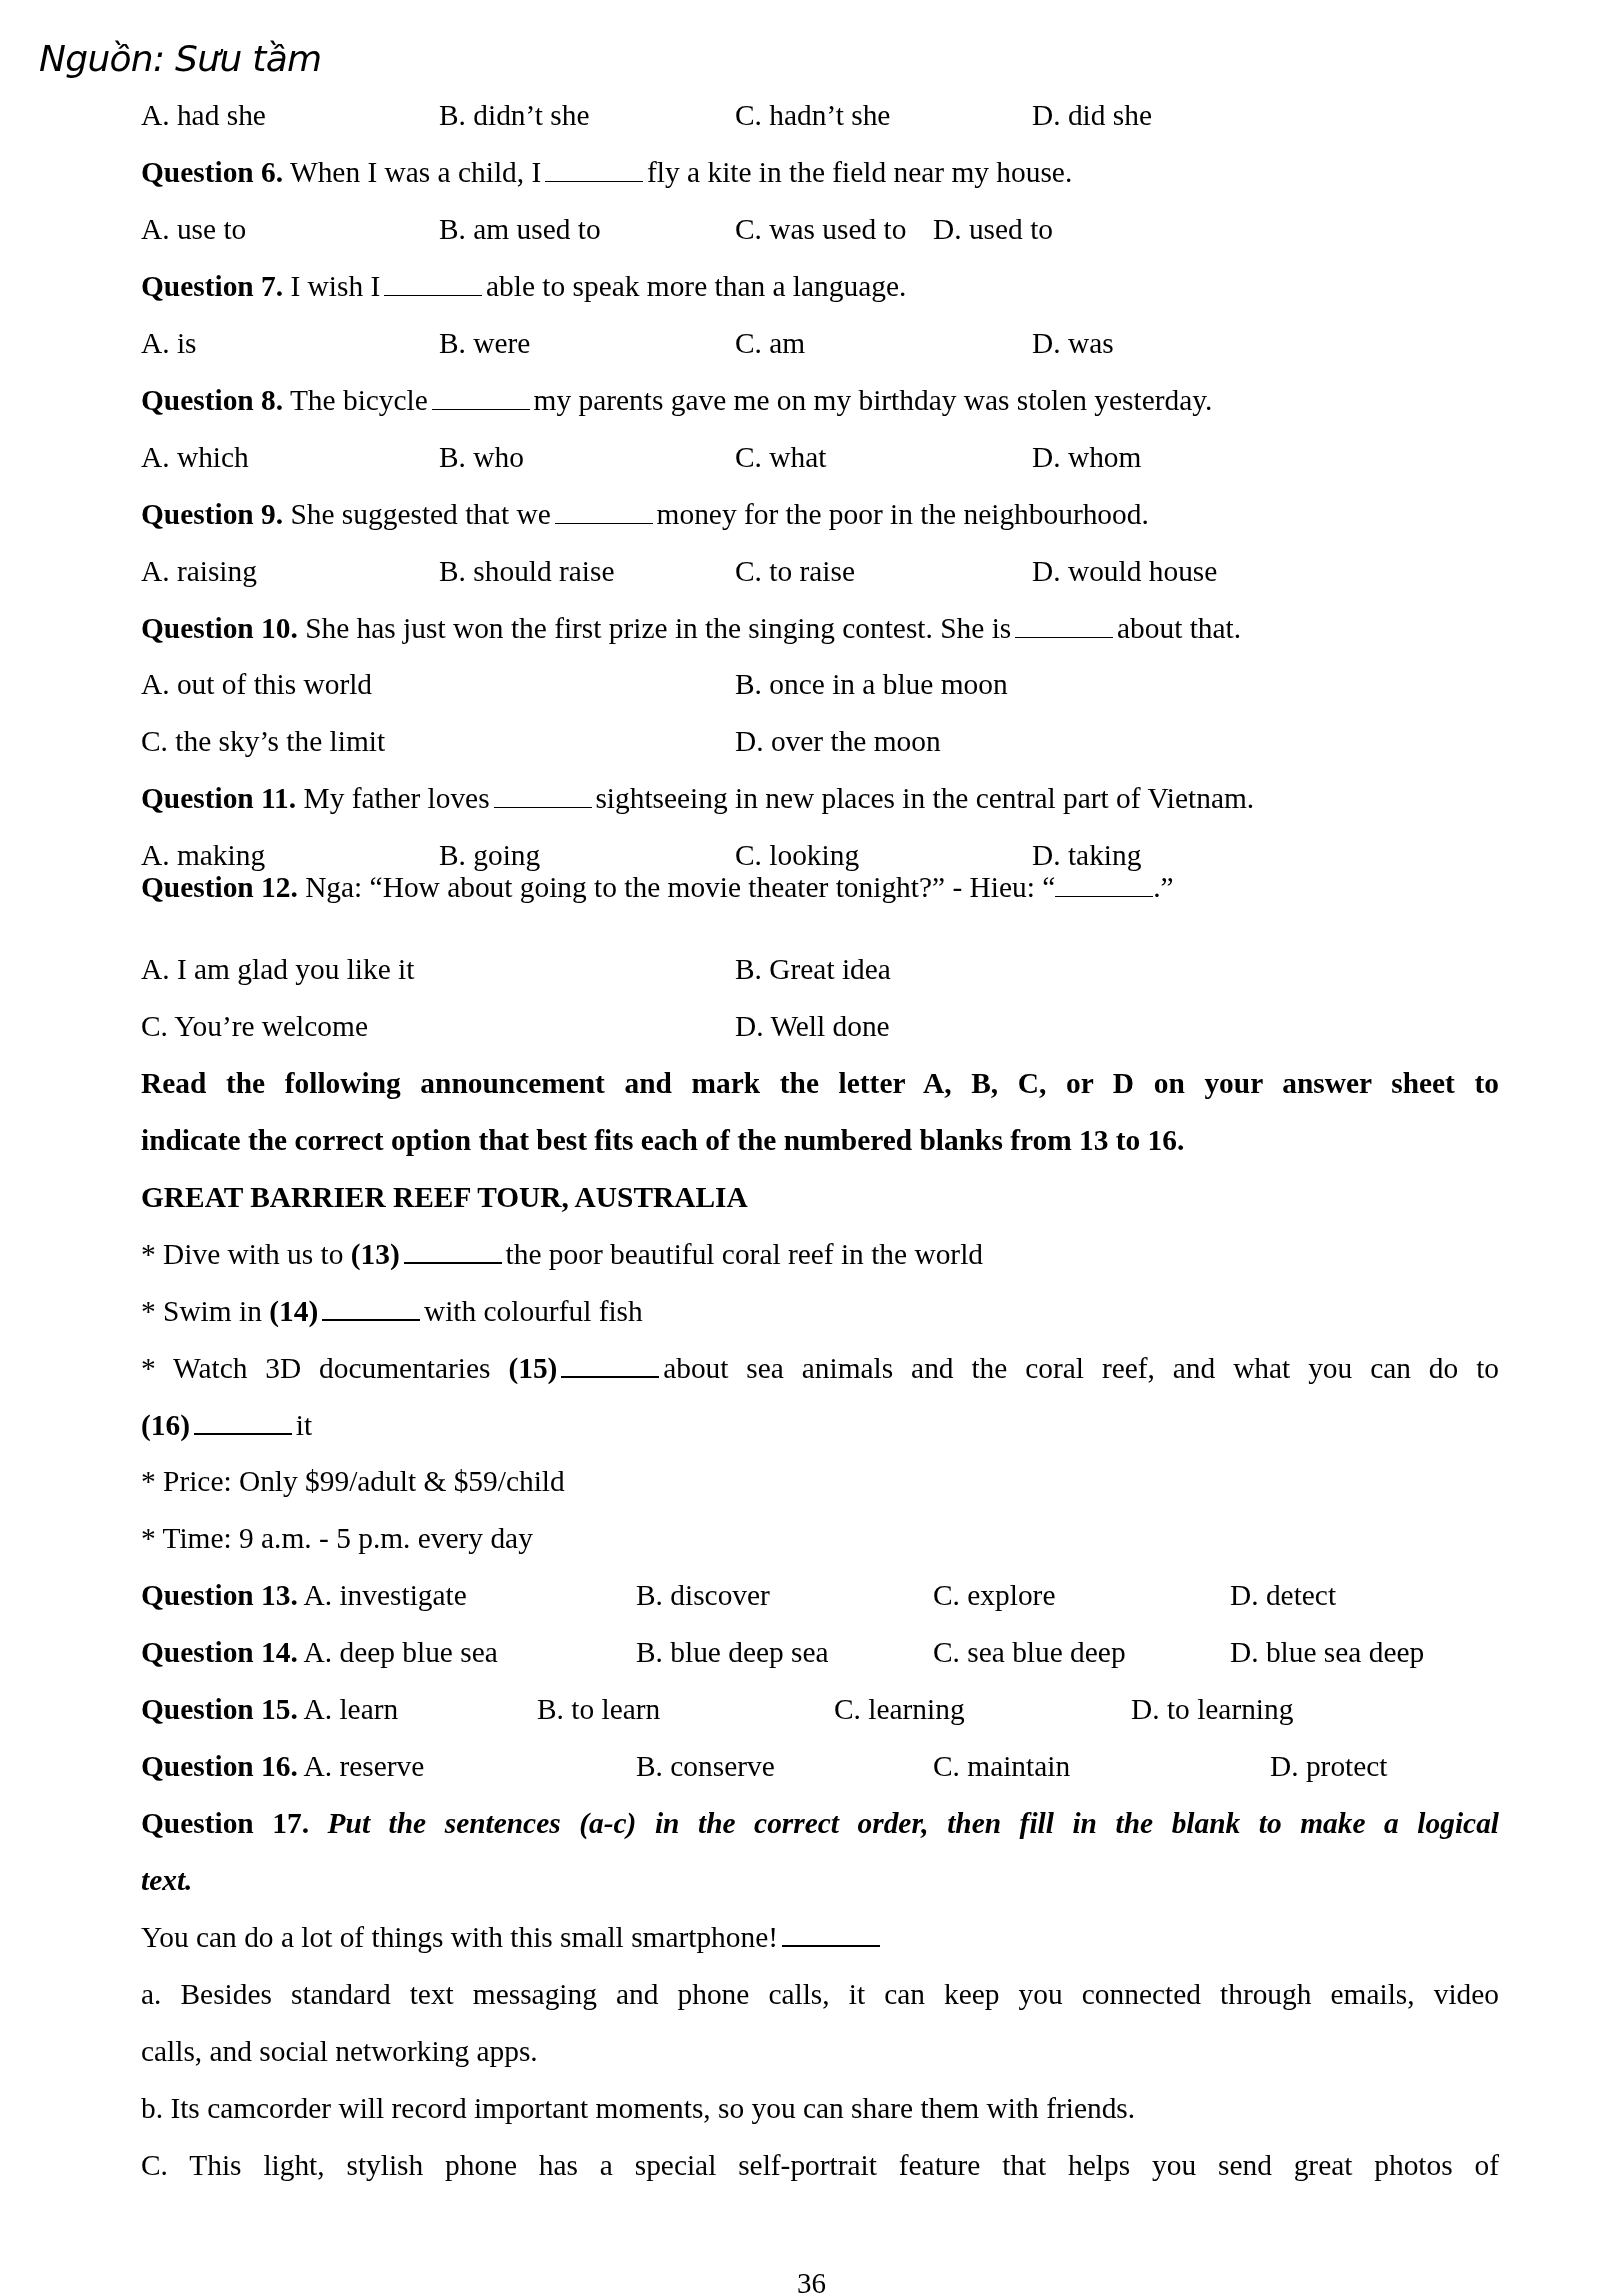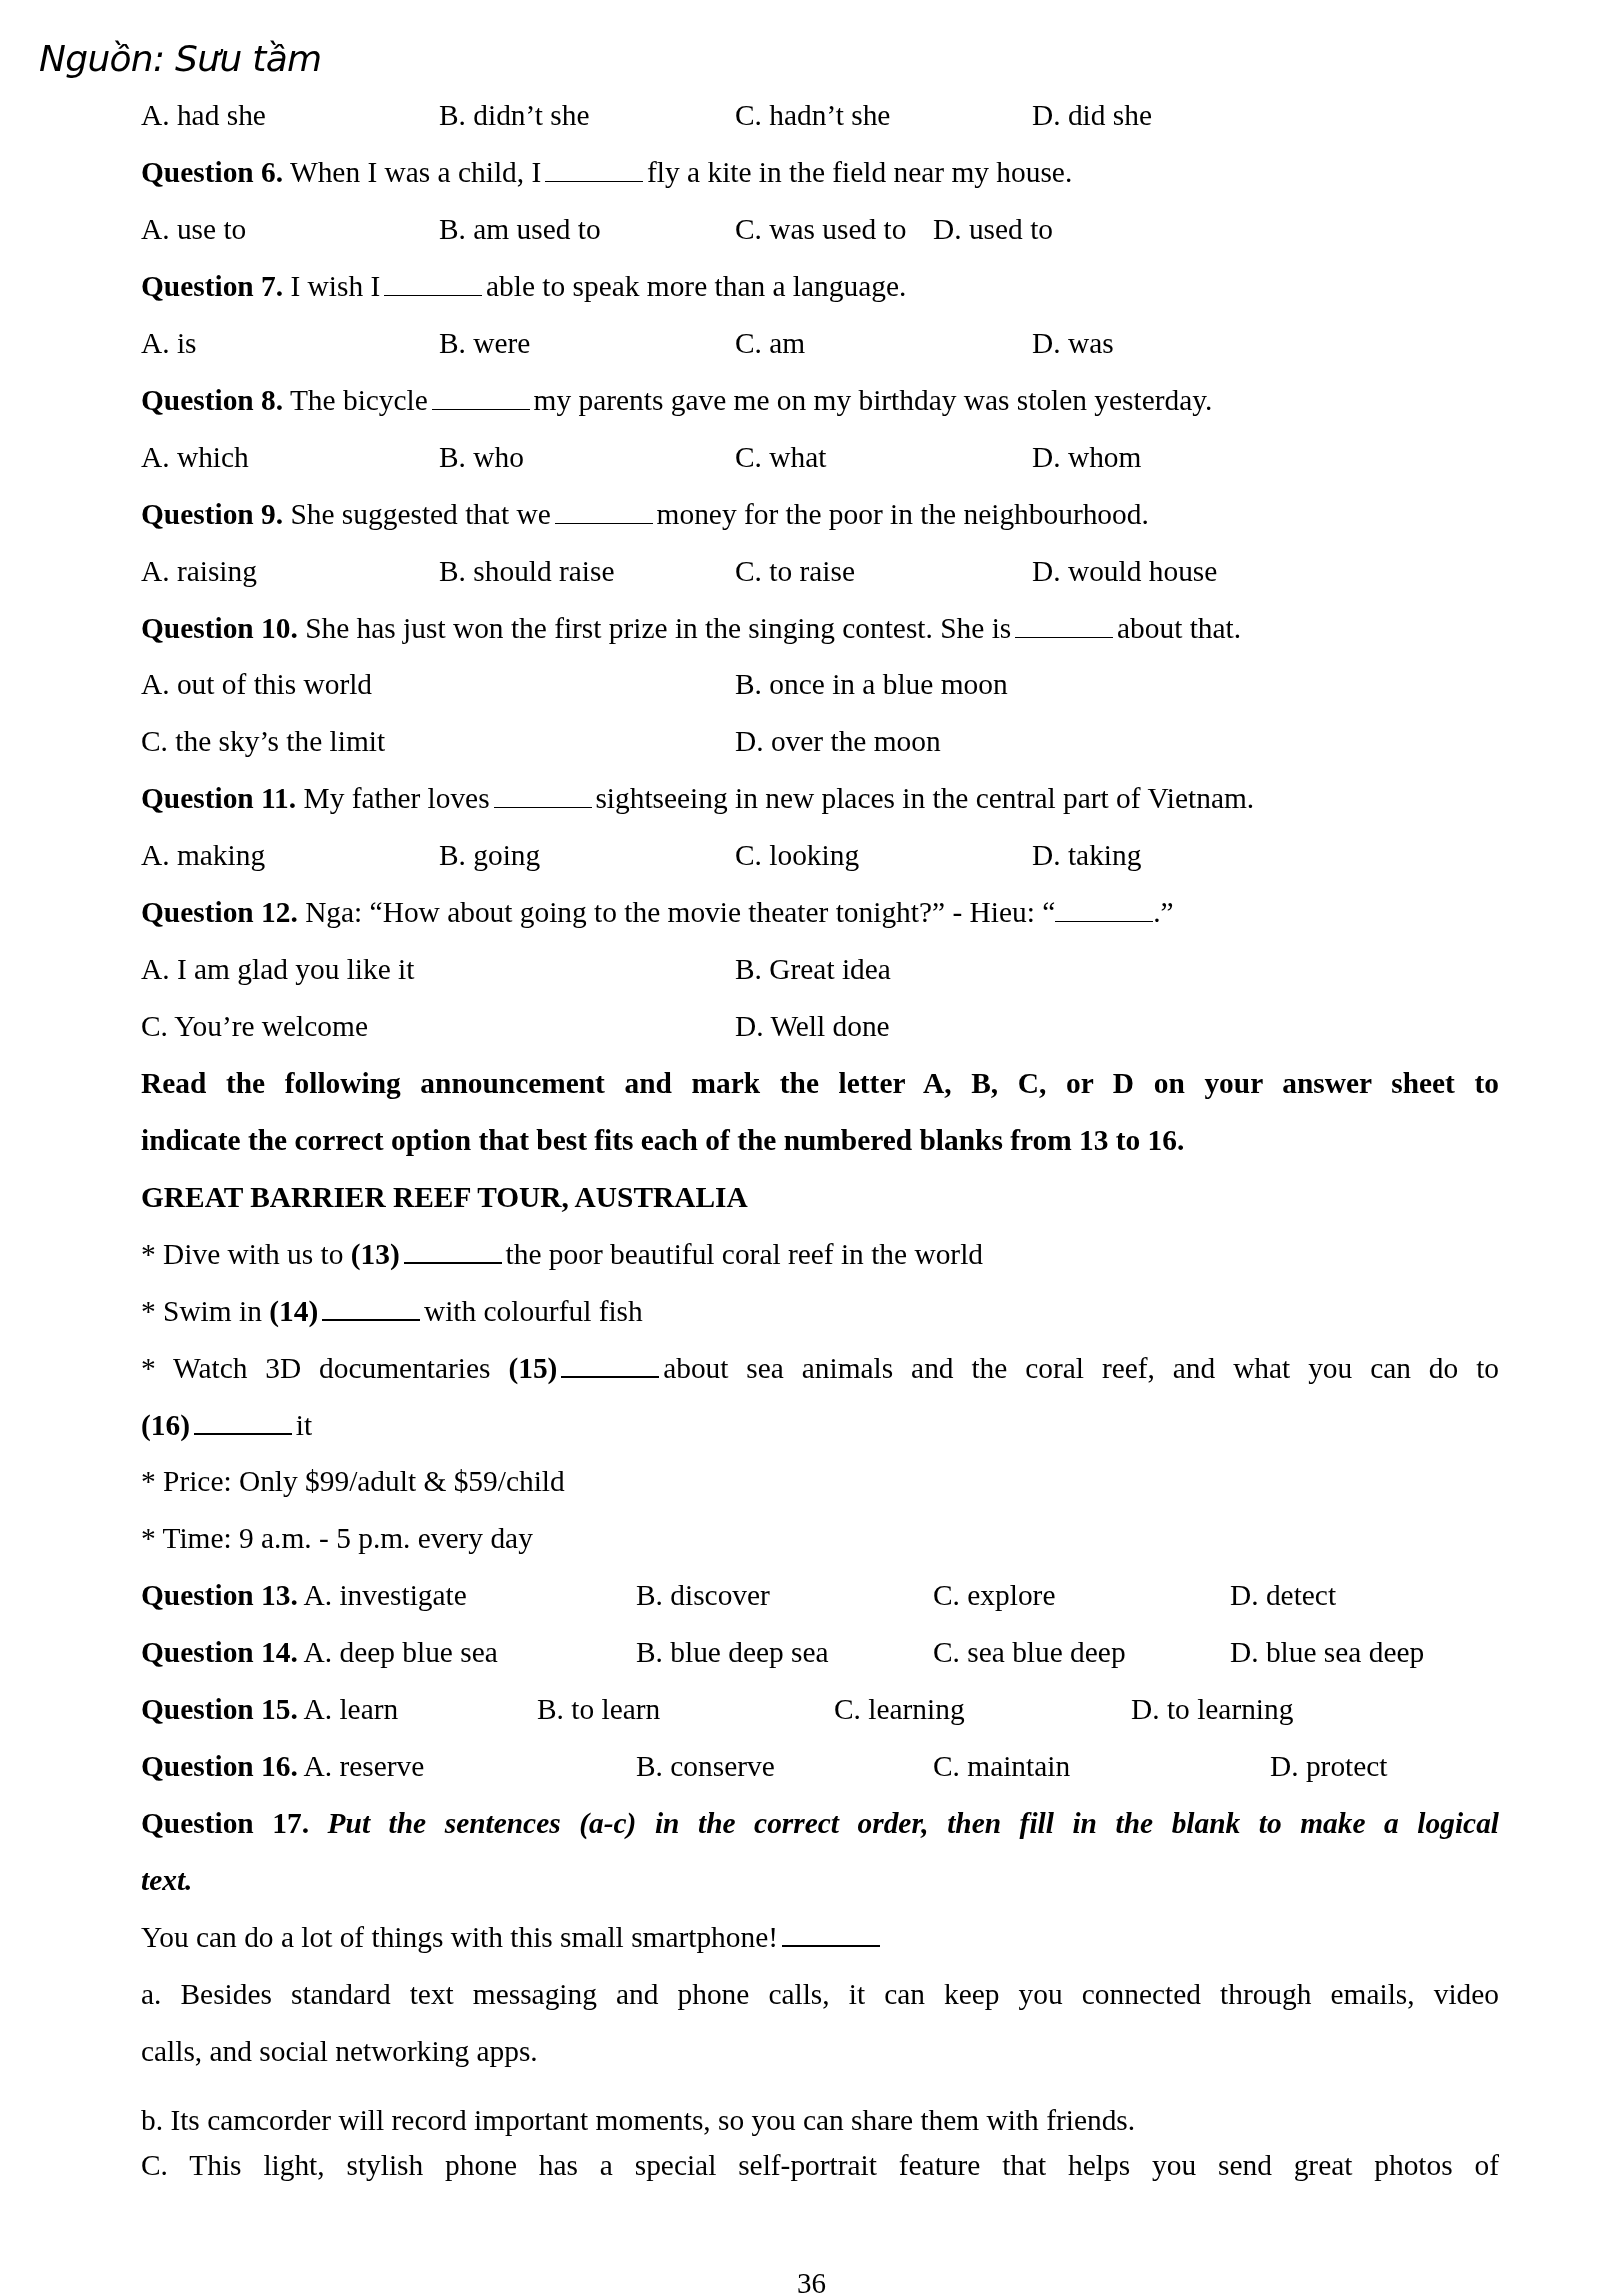--- a/index.html
+++ b/index.html
@@ -91,21 +91,21 @@
     <span class="b">Question 11.</span>
     <span>My father loves</span><span class="blank thin"></span><span>sightseeing in new places in the central part of Vietnam.</span>
   </div>
   <div class="line" style="top:836px;">
     <span class="col" style="left:0">A. making</span>
     <span class="col" style="left:298px">B. going</span>
     <span class="col" style="left:594px">C. looking</span>
     <span class="col" style="left:891px">D. taking</span>
   </div>
 
-  <div class="line" style="top:893px;text-align:right;">
+  <div class="line" style="top:868px;text-align:right;">
     <span class="b">Question 12.</span>
     <span>Nga: “How about going to the movie theater tonight?” - Hieu: “</span><span class="blank thin" style="margin:0"></span><span>.”</span>
   </div>
   <div class="line" style="top:950px;">
     <span class="col" style="left:0">A. I am glad you like it</span>
     <span class="col" style="left:594px">B. Great idea</span>
   </div>
   <div class="line" style="top:1007px;">
     <span class="col" style="left:0">C. You’re welcome</span>
     <span class="col" style="left:594px">D. Well done</span>
@@ -161,18 +161,18 @@
   <div class="line justify" style="top:1804px;">
     <span class="b">Question 17.</span>
     <span class="b i">Put the sentences (a-c) in the correct order, then fill in the blank to make a logical</span>
   </div>
   <div class="line b i" style="top:1861px;">text.</div>
   <div class="line" style="top:1918px;">
     <span>You can do a lot of things with this small smartphone!</span><span class="blank"></span>
   </div>
   <div class="line justify" style="top:1975px;">a. Besides standard text messaging and phone calls, it can keep you connected through emails, video</div>
   <div class="line" style="top:2032px;">calls, and social networking apps.</div>
-  <div class="line" style="top:2089px;margin-top:12px;">b. Its camcorder will record important moments, so you can share them with friends.</div>
+  <div class="line" style="top:2089px;">b. Its camcorder will record important moments, so you can share them with friends.</div>
   <div class="line justify" style="top:2146px;">C. This light, stylish phone has a special self-portrait feature that helps you send great photos of</div>
 </div>
 
 <div class="pagenum">36</div>
 
 
 </body></html>

